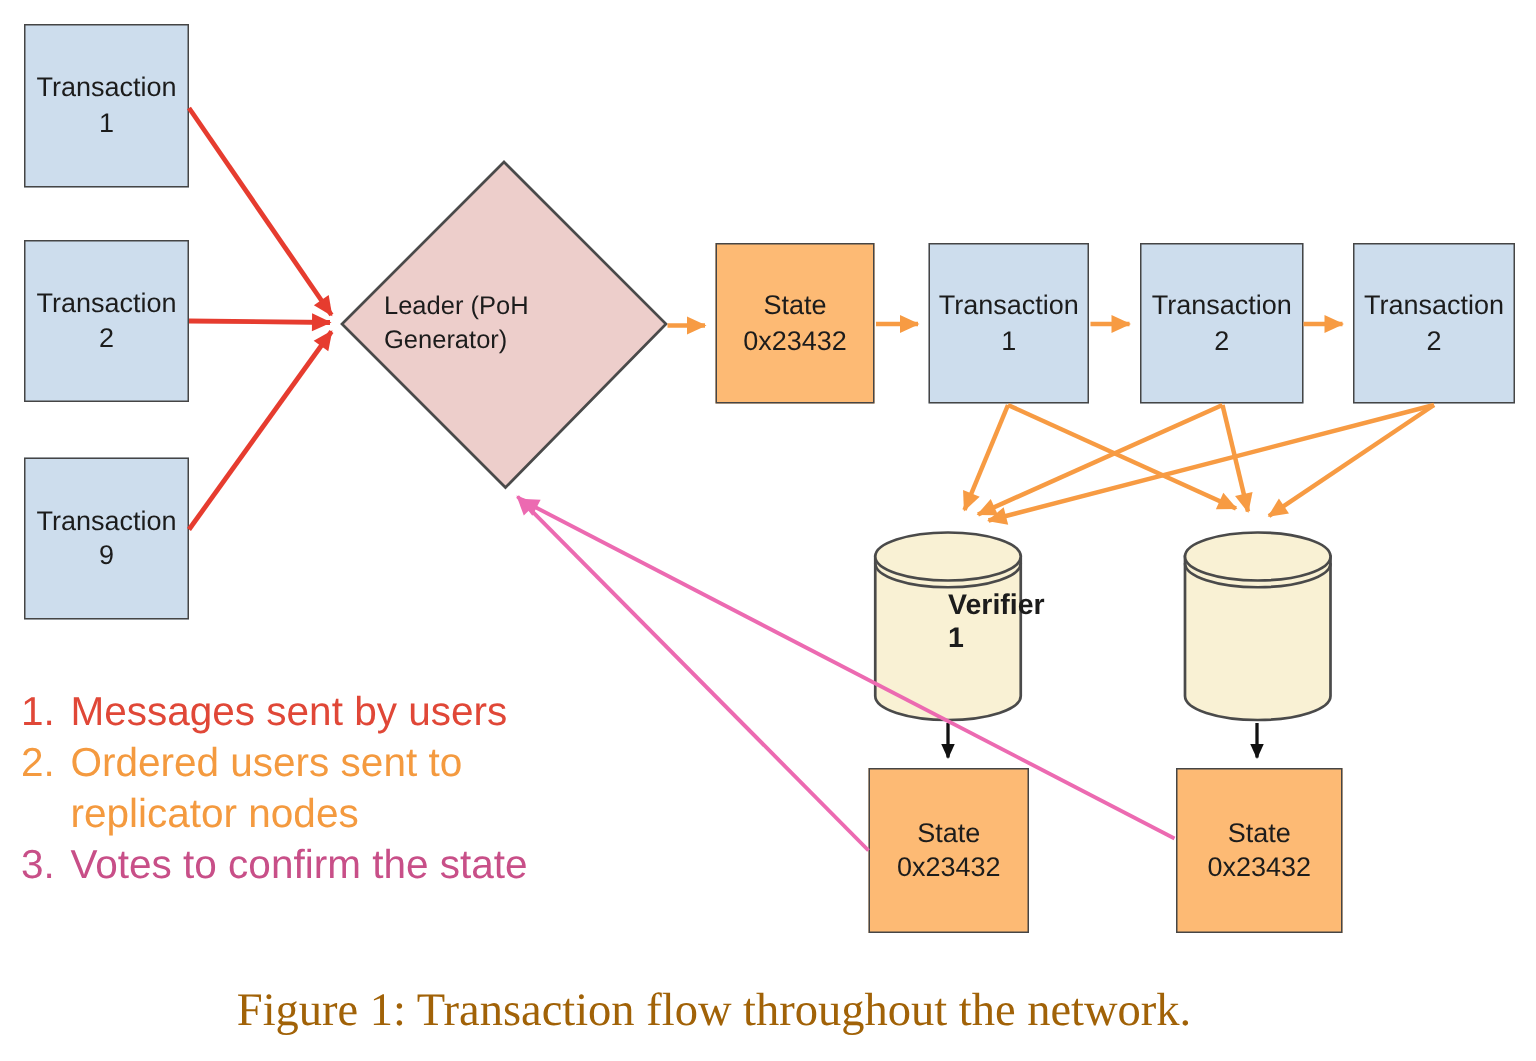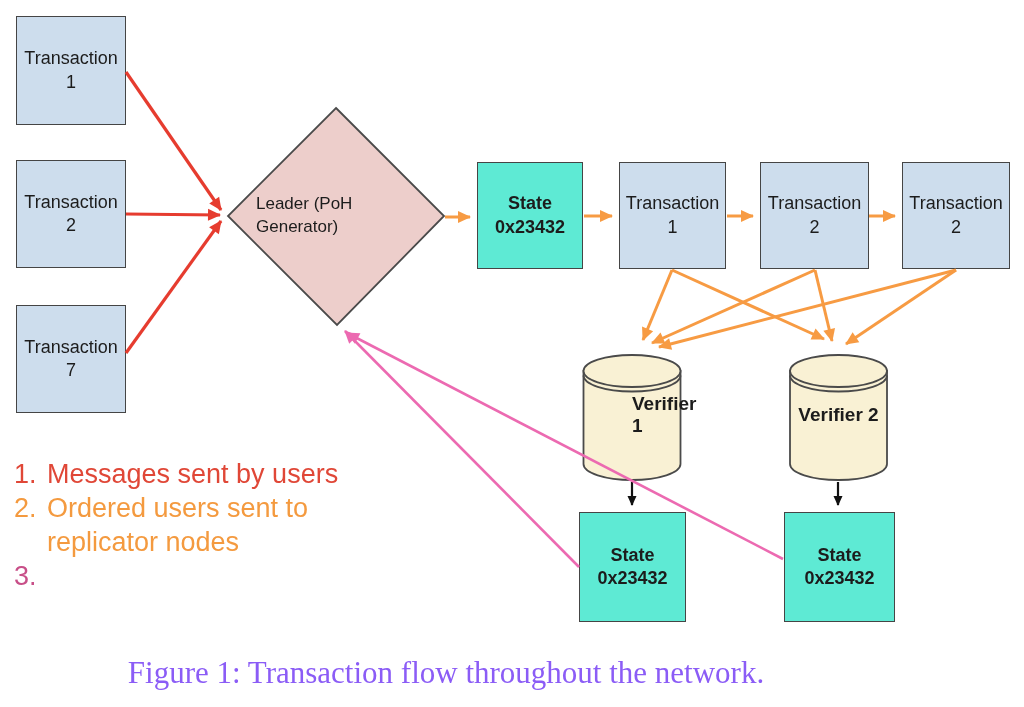--- a/index.html
+++ b/index.html
@@ -18,21 +18,21 @@
     justify-content: center;
     text-align: center;
     border: 1.6px solid #454545;
     color: #1c1c1c;
     font-size: 18px;
     line-height: 1.3;
     box-sizing: border-box;
     padding: 0;
   }
   .node.blue   { background: #cddded; }
-  .node.purple { background: #5eead4; font-weight: bold; }
+  .node.purple { background: #fdba74; font-weight: normal; }
   .free-label {
     position: absolute;
     display: flex;
     align-items: center;
     justify-content: center;
     text-align: left;
     color: #1c1c1c;
   }
   #leader-label { font-size: 17px; line-height: 1.35; }
   .verifier-label { font-size: 19px; font-weight: bold; }
@@ -53,31 +53,32 @@
   .legend-num  { width: 33px; flex: 0 0 33px; }
   .legend-text { max-width: 310px; }
   #caption {
     position: absolute;
     left: 0;
     top: 655px;
     width: 892px;
     text-align: center;
     font-family: "Liberation Serif", "DejaVu Serif", serif;
     font-size: 31px;
-    color: #8b5cf6;
+    color: #a16207;
+    padding-left: 30px;
   }
 </style>
 </head>
 <body>
 
 <div id="figure-root">
 
   <div class="node blue" style="left:16px; top:16px; width:110px; height:109px;">Transaction 1</div>
   <div class="node blue" style="left:16px; top:160px; width:110px; height:108px;">Transaction 2</div>
-  <div class="node blue" style="left:16px; top:305px; width:110px; height:108px;">Transaction 7</div>
+  <div class="node blue" style="left:16px; top:305px; width:110px; height:108px;">Transaction 9</div>
 
   <div class="node purple" style="left:477px; top:162px; width:106px; height:107px;">State 0x23432</div>
   <div class="node blue" style="left:619px; top:162px; width:107px; height:107px;">Transaction 1</div>
   <div class="node blue" style="left:760px; top:162px; width:109px; height:107px;">Transaction 2</div>
   <div class="node blue" style="left:902px; top:162px; width:108px; height:107px;">Transaction 2</div>
 
   <div class="node purple" style="left:579px; top:512px; width:107px; height:110px;">State 0x23432</div>
   <div class="node purple" style="left:784px; top:512px; width:111px; height:110px;">State 0x23432</div>
 
   <svg id="arrow-layer" width="1024" height="652" viewBox="0 0 1024 652">
@@ -127,30 +128,30 @@
 
     <line x1="632" y1="482" x2="632" y2="505" stroke="#111111" stroke-width="2.2" marker-end="url(#mb)"></line>
     <line x1="838" y1="482" x2="838" y2="505" stroke="#111111" stroke-width="2.2" marker-end="url(#mb)"></line>
 
     <line x1="579" y1="567" x2="345" y2="331" stroke="#ec6ab1" stroke-width="2.6" marker-end="url(#mp)"></line>
     <line x1="783" y1="559" x2="347" y2="333" stroke="#ec6ab1" stroke-width="2.6" marker-end="url(#mp)"></line>
   </svg>
 
   <div class="free-label" id="leader-label" style="left:256px; top:192px; width:160px; height:48px;">Leader (PoH Generator)</div>
   <div class="free-label verifier-label" style="left:616px; top:400px; width:75px; height:30px;padding-left:16px;">Verifier 1</div>
-  <div class="free-label verifier-label" style="left:790px; top:400px; width:97px; height:30px;">Verifier 2</div>
 
   <div id="legend">
     <div class="legend-item" style="color: rgb(224, 71, 55);">
       <span class="legend-num">1.</span>
       <span class="legend-text">Messages sent by users</span>
     </div>
     <div class="legend-item" style="color: rgb(244, 154, 63);">
       <span class="legend-num">2.</span>
       <span class="legend-text">Ordered users sent to replicator nodes</span>
     </div>
     <div class="legend-item" style="color: rgb(200, 79, 136);">
       <span class="legend-num">3.</span>
+      <span class="legend-text">Votes to confirm the state</span>
     </div>
   </div>
 
   <div id="caption">Figure 1: Transaction flow throughout the network.</div>
 </div>
 
 </body></html>

